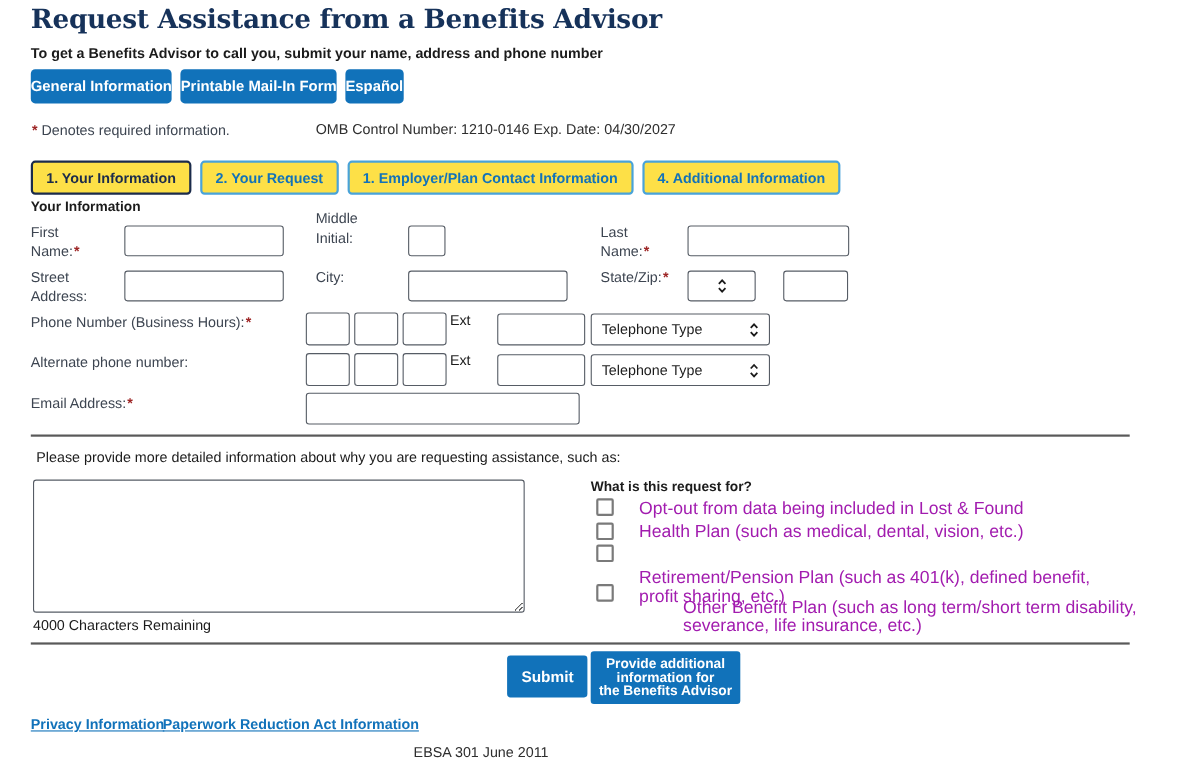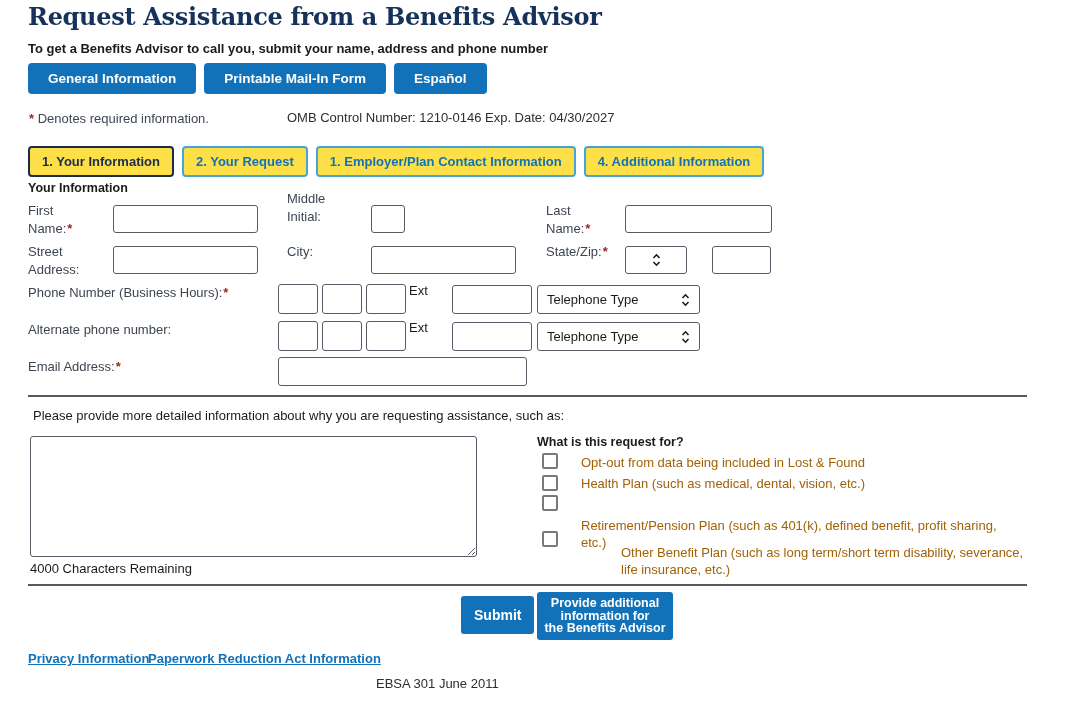--- a/index.html
+++ b/index.html
@@ -12,21 +12,21 @@
 
   .page-title {
     font-family: "DejaVu Serif", serif; font-weight: 700; font-size: 24px;
     color: #16325a; letter-spacing: -0.3px;
   }
   .subtitle { font-size: 13px; font-weight: 700; color: #1b1b1b; }
 
   .btn-row { display: flex; gap: 8px; }
   .btn-blue {
     background: #1172ba; color: #ffffff; font-weight: 700; font-size: 13.5px;
-    border: none; border-radius: 4px; padding: 8px 20px; cursor: pointer;
+    border: none; border-radius: 4px; padding: 8px 0; cursor: pointer;
     font-family: "Liberation Sans", sans-serif; white-space: nowrap;
   }
 
   .note { font-size: 13px; color: #3d4551; }
   .omb { font-size: 13px; color: #2e2e2e; }
   .star { color: #9e2626; font-weight: 700; margin-left: 1px; }
 
   .tab-row { display: flex; gap: 8px; }
   .tab {
     background: #fde047; border: 2px solid #49a3d9; color: #1172ba;
@@ -57,21 +57,21 @@
     border: 1px solid #565c65; border-radius: 3px; resize: both;
     font-family: "Liberation Sans", sans-serif; font-size: 13px; padding: 6px;
   }
   .chars { font-size: 13px; color: #1b1b1b; }
 
   .cb-heading { font-size: 12.5px; font-weight: 700; color: #1b1b1b; }
   .checkbox {
     width: 16px; height: 16px; border: 2px solid #7a7a7a; border-radius: 2px;
     background: #fff; cursor: pointer;
   }
-  .cb-label { font-size: 13px; color: #a16207; line-height: 17px; width: 420px; }
+  .cb-label { font-size: 16px; color: #a21caf; line-height: 17px; width: 420px; }
 
   .submit-btn {
     background: #1172ba; color: #fff; font-weight: 700; font-size: 14px;
     border: none; border-radius: 3px; padding: 11px 13px; cursor: pointer;
     font-family: "Liberation Sans", sans-serif;
   }
   .provide-btn {
     background: #1172ba; color: #fff; font-weight: 700; font-size: 12.5px;
     border: none; border-radius: 3px; padding: 5px 6px; cursor: pointer;
     font-family: "Liberation Sans", sans-serif; width: 136px; line-height: 12.5px;

